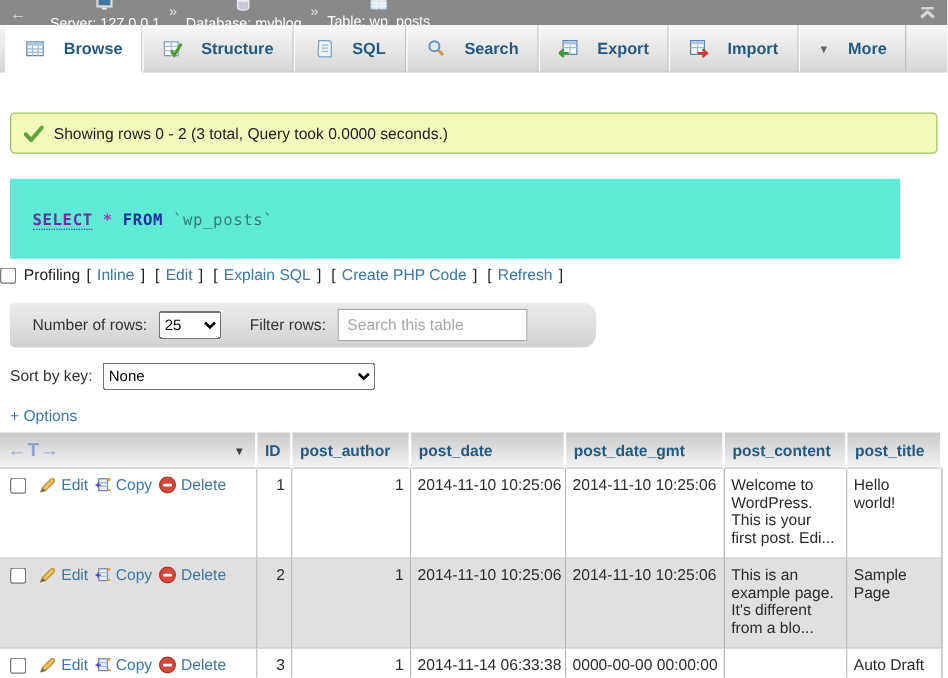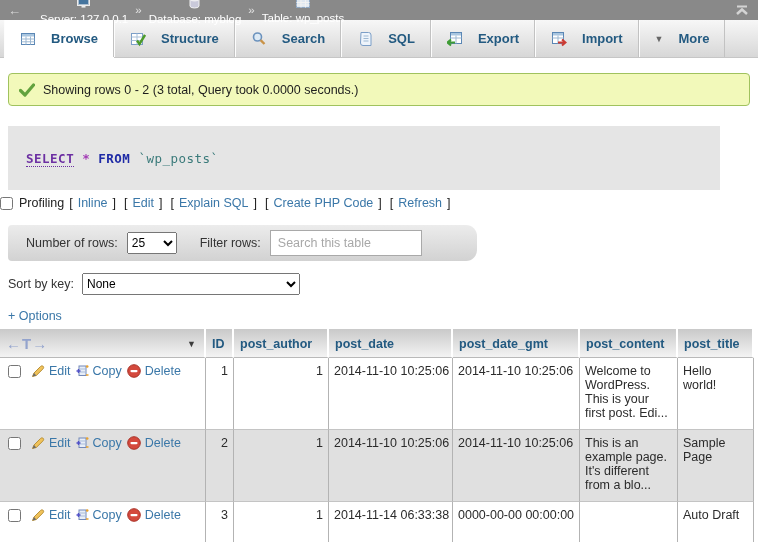--- a/index.html
+++ b/index.html
@@ -29,29 +29,29 @@
   .tab {
     display:flex; align-items:center; gap:15px; padding:0 15px;
     border-right:1px solid #c2c2c2; border-left:1px solid #fdfdfd;
     color:#235a81; font-weight:bold; font-size:13px; cursor:pointer; white-space:nowrap;
   }
   .tab.active { background:#fff; box-shadow:0 2px 0 #fff; }
   .tab .caret { color:#666; font-size:9px; }
 
   
   .message {
-    margin:15px 8px 0 8px; height:33px;
+    margin:32px 8px 0 8px; height:33px;
     background:#f2f9ba; border:1px solid #a0c25e; border-radius:4px;
     display:flex; align-items:center; gap:8px; padding:0 10px;
     color:#1d1d1d; font-size:12.5px;
   }
 
   
   .sqlbox {
-    margin:20px 38px 0 8px; height:64px; background:#e5e5e5;
+    margin:20px 38px 0 8px; height:64px; background:#5eead4;
     padding:25px 0 0 18px;
   }
   .sqlcode { font-family:"DejaVu Sans Mono", monospace; font-size:12.5px; letter-spacing:0.5px; }
   .kw-select { color:#6c2fa2; font-weight:bold; border-bottom:1px dotted #6c2fa2; cursor:pointer; text-decoration:none; }
   .kw-star { color:#a33bb5; font-weight:bold; }
   .kw-from { color:#1f2ba6; font-weight:bold; }
   .kw-ident { color:#3a7a7a; }
 
   
   .profiling {
@@ -173,34 +173,34 @@
             <rect x="1.5" y="2.5" width="11" height="11" fill="#fff" stroke="#7b9ec7"></rect>
             <path d="M1.5 6 h11 M1.5 9.5 h11 M7 2.5 v11" stroke="#a9c0d8" stroke-width="1"></path>
             <path d="M7 9.5 l2.5 3.5 l5.5 -9" stroke="#4c9a2a" stroke-width="2.4" fill="none"></path>
           </svg>
       </span>
       <span>Structure</span>
     </div>
     <div class="tab">
       <span class="icon">
         <svg width="16" height="16" viewBox="0 0 16 16">
+            <path d="M4 1.5 h7.5 a2.5 2.5 0 0 1 2.5 2.5 v10.5 h-8 a2.5 2.5 0 0 1 -2.5 -2.5 z" fill="#eef4fb" stroke="#7b9ec7"></path>
+            <path d="M6.5 5 h5 M6.5 7.5 h5 M6.5 10 h5" stroke="#9db8d2" stroke-width="1"></path>
+          </svg>
+      </span>
+      <span>SQL</span>
+    </div>
+    <div class="tab">
+      <span class="icon">
+        <svg width="16" height="16" viewBox="0 0 16 16">
             <circle cx="6.5" cy="6" r="4" fill="#ddeaf5" stroke="#6b92bd" stroke-width="1.6"></circle>
             <line x1="9.6" y1="9.2" x2="13.5" y2="13" stroke="#c99348" stroke-width="2.4"></line>
           </svg>
       </span>
       <span>Search</span>
-    </div>
-    <div class="tab">
-      <span class="icon">
-        <svg width="16" height="16" viewBox="0 0 16 16">
-            <path d="M4 1.5 h7.5 a2.5 2.5 0 0 1 2.5 2.5 v10.5 h-8 a2.5 2.5 0 0 1 -2.5 -2.5 z" fill="#eef4fb" stroke="#7b9ec7"></path>
-            <path d="M6.5 5 h5 M6.5 7.5 h5 M6.5 10 h5" stroke="#9db8d2" stroke-width="1"></path>
-          </svg>
-      </span>
-      <span>SQL</span>
     </div>
     <div class="tab">
       <span class="icon">
         <svg width="16" height="16" viewBox="0 0 16 16">
             <rect x="3.5" y="1.5" width="11" height="11" fill="#fff" stroke="#5b87b5"></rect>
             <rect x="4" y="2" width="10" height="2.5" fill="#a9c6e0"></rect>
             <path d="M3.5 7 h11 M9 4.5 v8" stroke="#9db8d2" stroke-width="1"></path>
             <path d="M1 11.5 h7 M4 8.5 l-3.5 3 l3.5 3" stroke="#3f9c35" stroke-width="2" fill="none"></path>
           </svg>
       </span>

